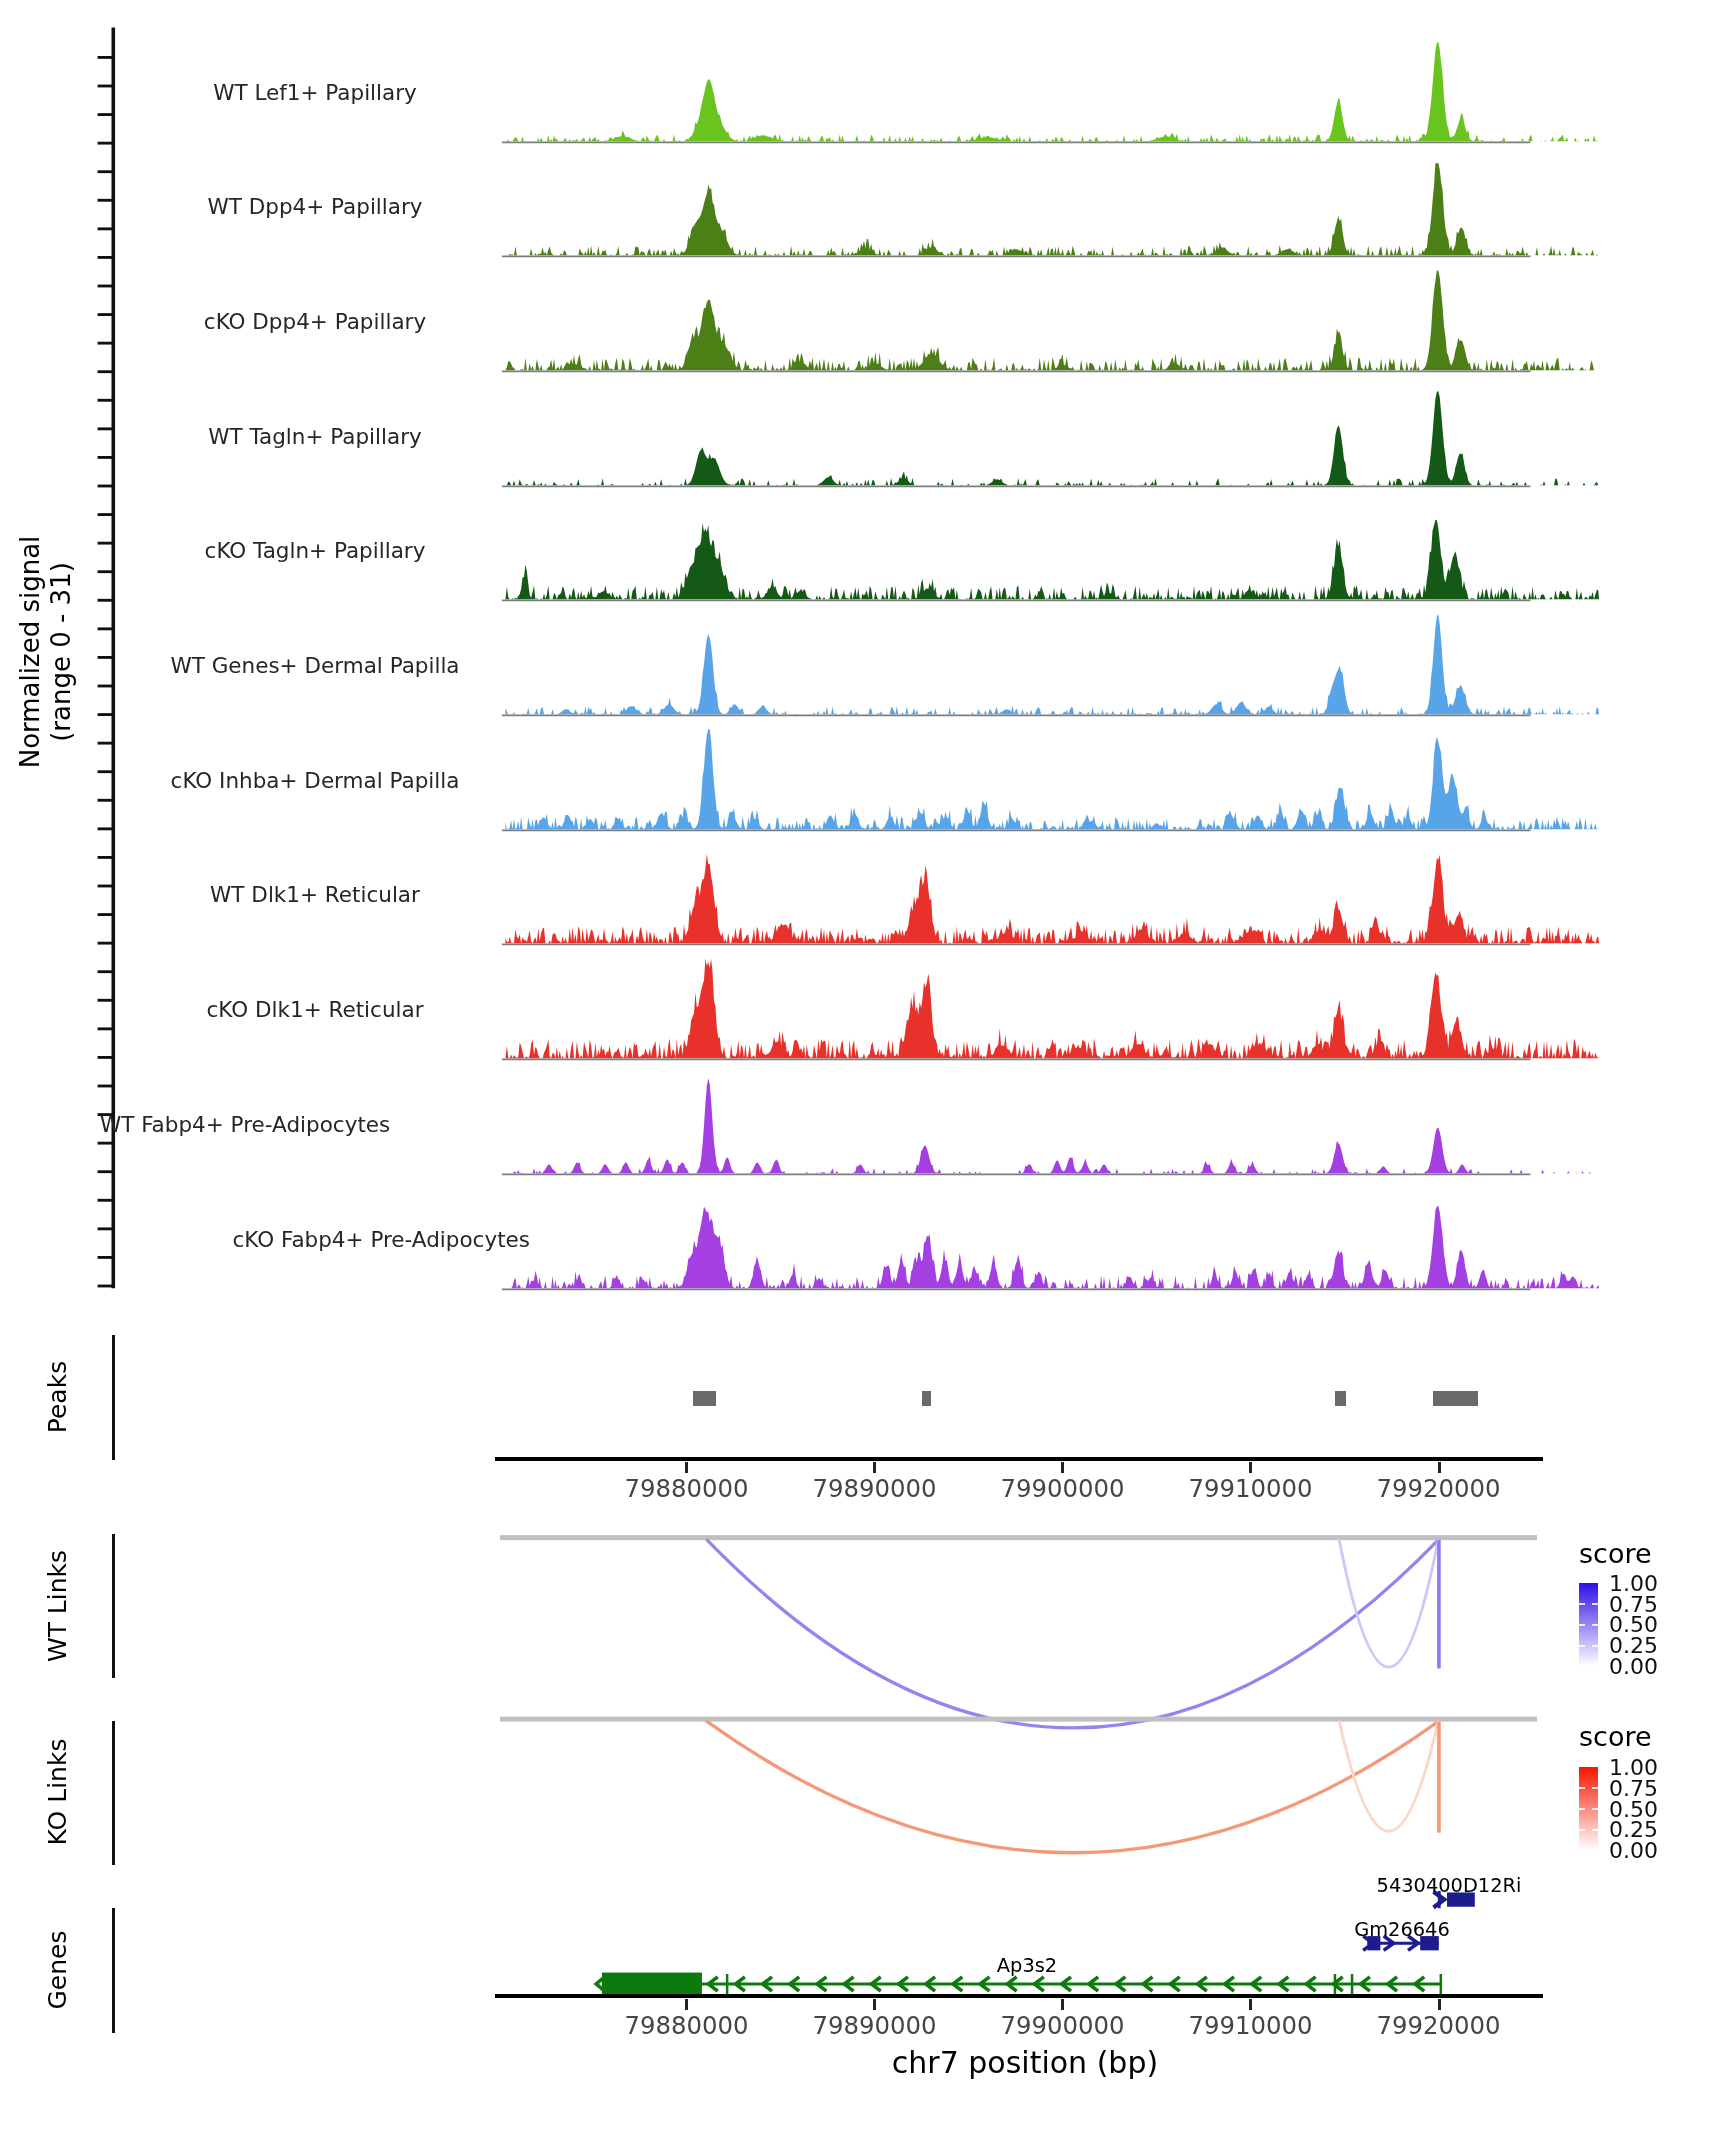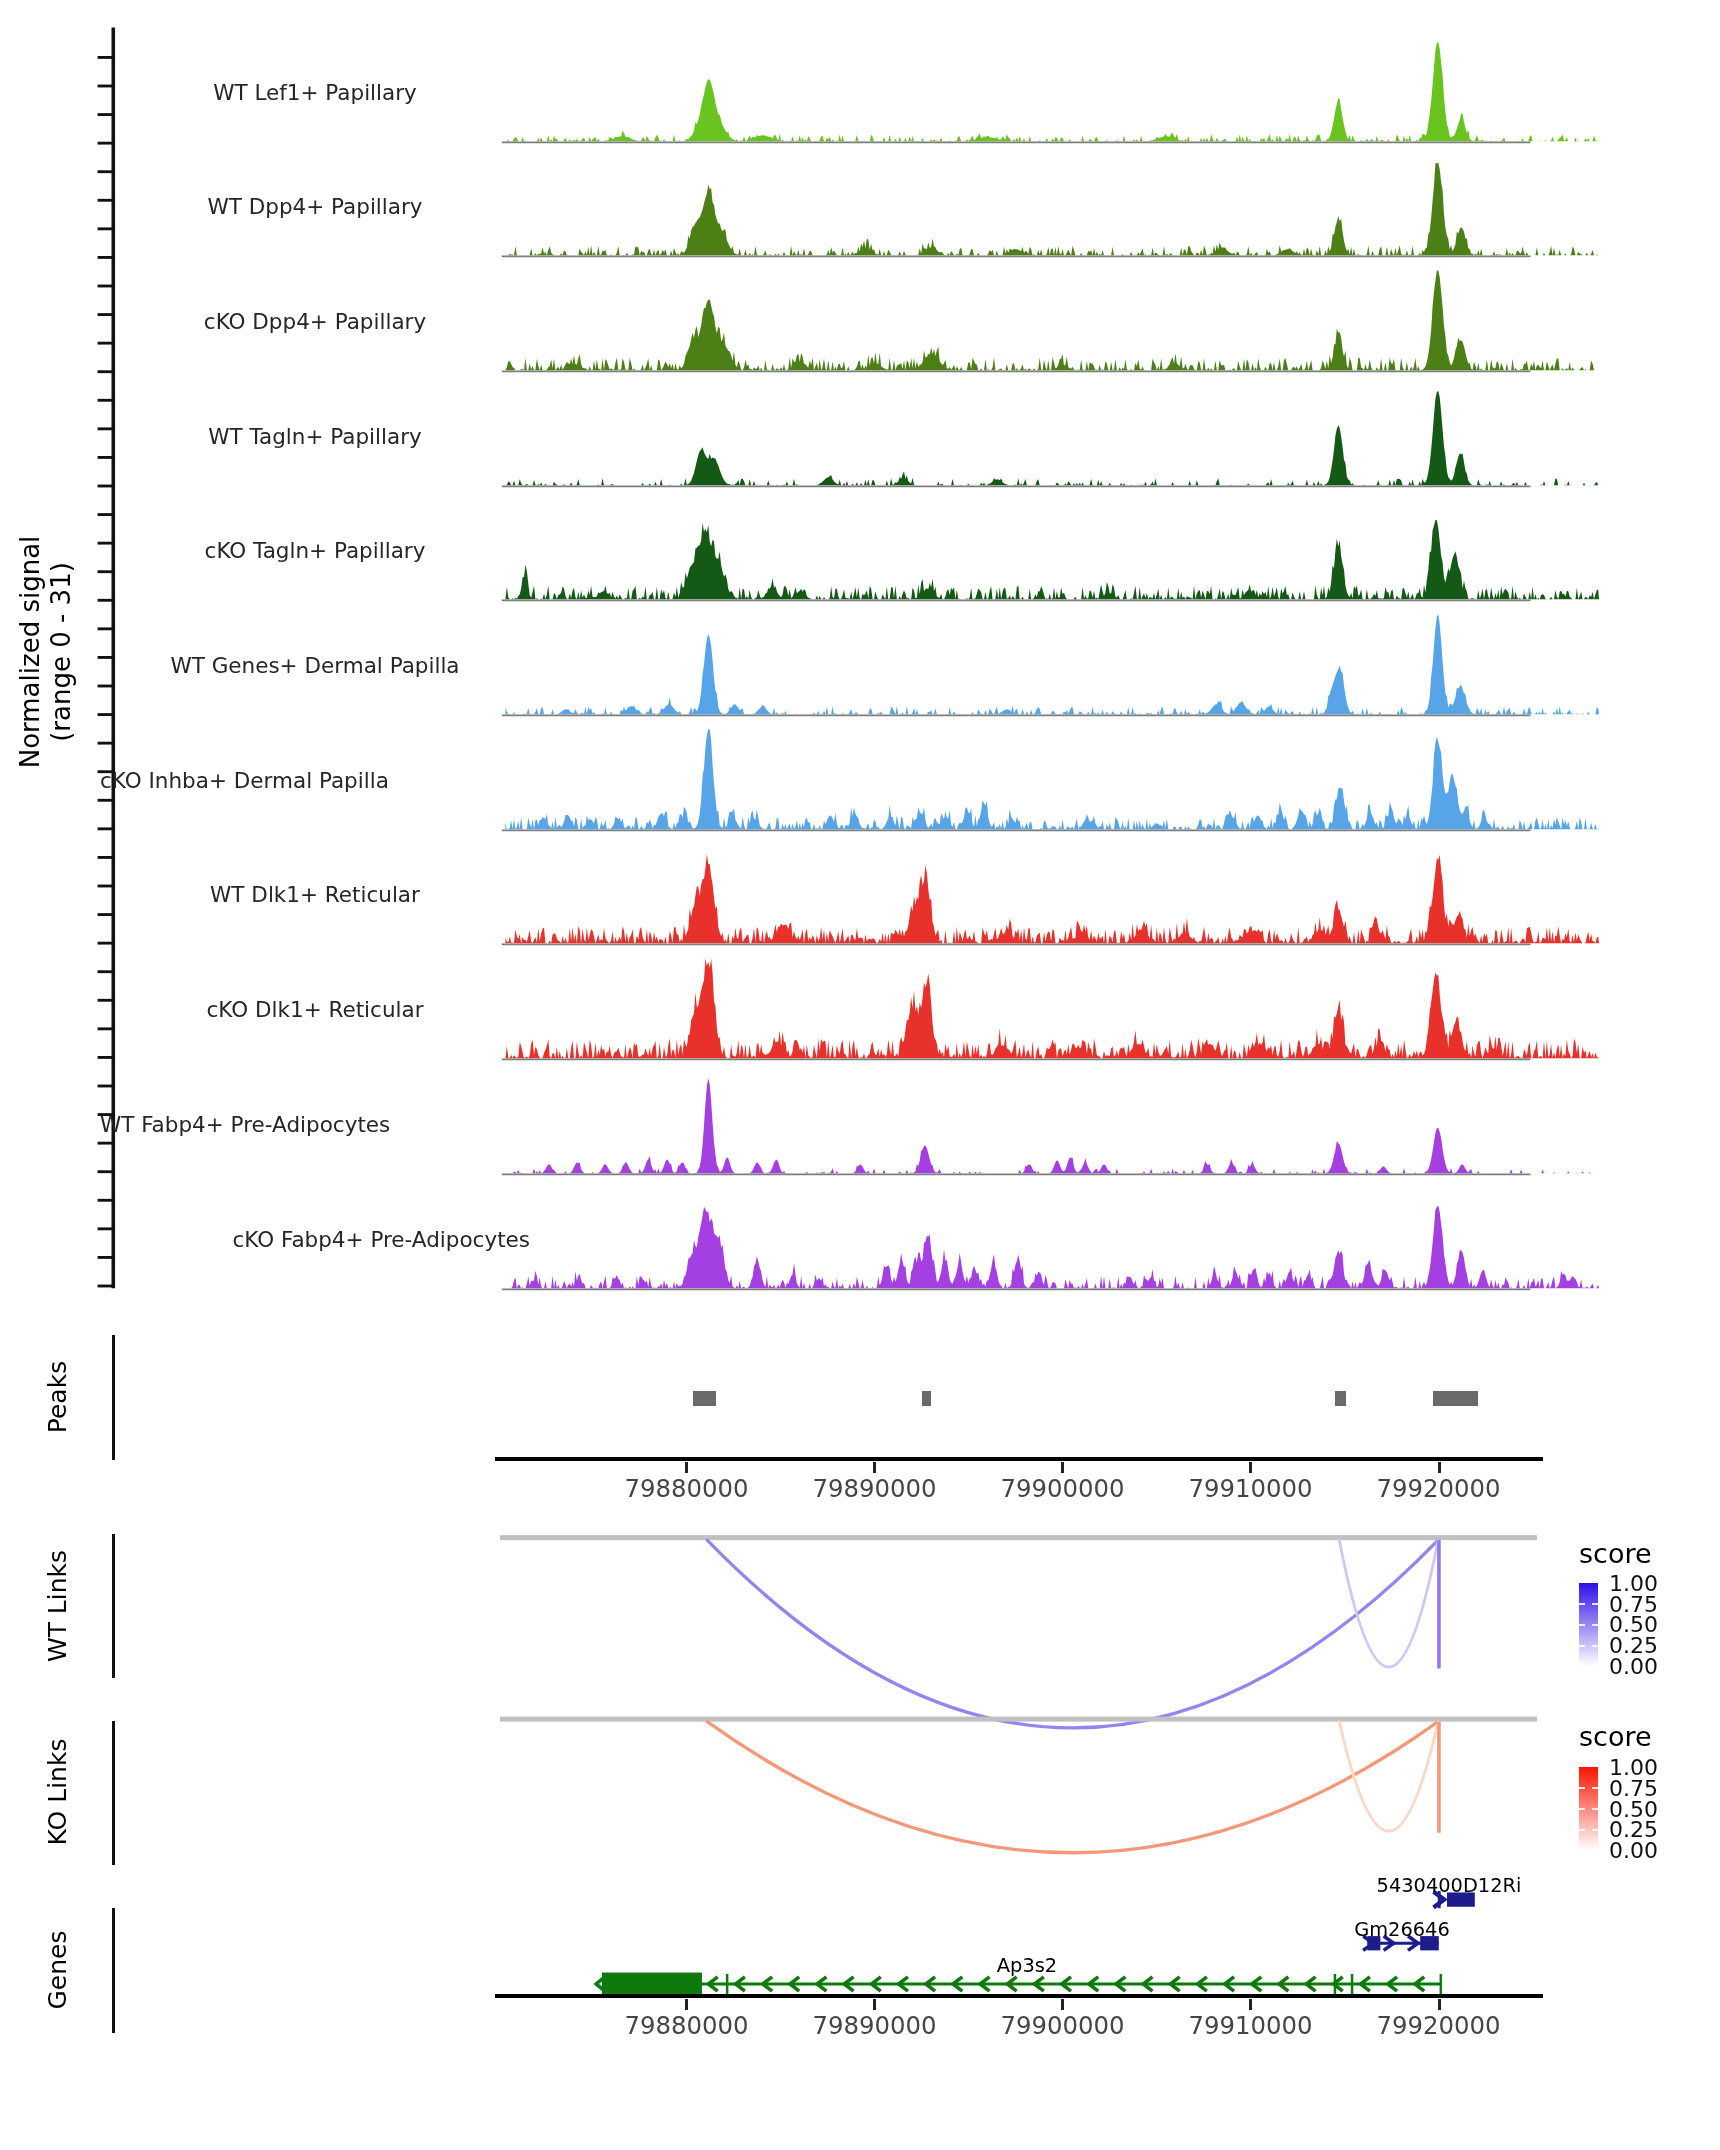--- a/index.html
+++ b/index.html
@@ -107,21 +107,21 @@
         </svg>
       </div>
       <div class="abs" style="left: 0px; top: 0px;">
         <div class="abs" style="left: 100px; top: 653px; width: 430px; text-align: center; font-size: 21.5px; color: rgb(38, 38, 38);">WT Genes+ Dermal Papilla</div>
         <svg width="1118" height="110" class="abs" style="left: 495px; top: 610px;" viewBox="0 0 1560 154">
           <path d="M 12 146 L 12 137.4 L 14 142.2 L 16 146.0 L 18 146.0 L 20 146.0 L 22 146.0 L 24 143.2 L 26 146.0 L 28 146.0 L 30 146.0 L 32 146.0 L 34 146.0 L 36 146.0 L 38 144.9 L 40 146.0 L 42 144.8 L 44 137.1 L 46 146.0 L 48 146.0 L 50 146.0 L 52 146.0 L 54 142.9 L 56 137.6 L 58 146.0 L 60 146.0 L 62 137.5 L 64 136.0 L 66 146.0 L 68 146.0 L 70 146.0 L 72 146.0 L 74 146.0 L 76 146.0 L 78 138.8 L 80 146.0 L 82 146.0 L 84 146.0 L 86 145.1 L 88 144.2 L 90 142.8 L 92 141.3 L 94 139.8 L 96 139.0 L 98 139.2 L 100 138.7 L 102 141.9 L 104 143.2 L 106 144.6 L 108 143.7 L 110 139.0 L 112 143.2 L 114 146.0 L 116 146.0 L 118 144.6 L 120 143.5 L 122 146.0 L 124 135.2 L 126 146.0 L 128 135.6 L 130 139.9 L 132 137.4 L 134 145.1 L 136 142.8 L 138 146.0 L 140 146.0 L 142 146.0 L 144 146.0 L 146 146.0 L 148 144.4 L 150 146.0 L 152 136.3 L 154 146.0 L 156 146.0 L 158 146.0 L 160 142.4 L 162 146.0 L 164 145.1 L 166 146.0 L 168 146.0 L 170 146.0 L 172 146.0 L 174 139.2 L 176 142.1 L 178 135.4 L 180 140.6 L 182 139.1 L 184 135.9 L 186 135.6 L 188 134.8 L 190 135.1 L 192 133.9 L 194 138.1 L 196 140.2 L 198 139.5 L 200 141.8 L 202 144.7 L 204 145.3 L 206 146.0 L 208 146.0 L 210 141.7 L 212 143.4 L 214 138.7 L 216 135.7 L 218 146.0 L 220 144.0 L 222 146.0 L 224 146.0 L 226 145.0 L 228 144.0 L 230 137.8 L 232 138.8 L 234 138.1 L 236 135.5 L 238 133.4 L 240 132.2 L 242 122.4 L 244 133.4 L 246 135.5 L 248 138.1 L 250 140.5 L 252 142.4 L 254 144.0 L 256 141.3 L 258 145.4 L 260 146.0 L 262 146.0 L 264 146.0 L 266 146.0 L 268 146.0 L 270 142.9 L 272 135.5 L 274 144.5 L 276 137.5 L 278 138.2 L 280 141.8 L 282 136.9 L 284 128.4 L 286 115.2 L 288 89.7 L 290 76.2 L 292 55.6 L 294 40.2 L 296 34.0 L 298 38.9 L 300 50.0 L 302 70.5 L 304 94.7 L 306 113.2 L 308 117.0 L 310 135.9 L 312 141.3 L 314 144.0 L 316 145.1 L 318 146.0 L 320 145.2 L 322 144.4 L 324 142.6 L 326 135.8 L 328 136.9 L 330 133.9 L 332 131.9 L 334 132.3 L 336 134.3 L 338 137.3 L 340 140.4 L 342 138.7 L 344 138.0 L 346 145.4 L 348 146.0 L 350 146.0 L 352 146.0 L 354 146.0 L 356 146.0 L 358 146.0 L 360 145.3 L 362 144.3 L 364 141.6 L 366 139.5 L 368 137.9 L 370 135.8 L 372 133.0 L 374 134.2 L 376 137.3 L 378 139.9 L 380 142.2 L 382 144.0 L 384 145.1 L 386 145.2 L 388 136.5 L 390 146.0 L 392 142.9 L 394 146.0 L 396 146.0 L 398 146.0 L 400 143.5 L 402 146.0 L 404 141.1 L 406 146.0 L 408 146.0 L 410 146.0 L 412 146.0 L 414 146.0 L 416 146.0 L 418 145.1 L 420 146.0 L 422 146.0 L 424 146.0 L 426 146.0 L 428 146.0 L 430 146.0 L 432 146.0 L 434 146.0 L 436 146.0 L 438 146.0 L 440 146.0 L 442 146.0 L 444 143.4 L 446 146.0 L 448 146.0 L 450 141.5 L 452 146.0 L 454 146.0 L 456 146.0 L 458 141.0 L 460 146.0 L 462 135.5 L 464 146.0 L 466 146.0 L 468 146.0 L 470 135.1 L 472 146.0 L 474 144.2 L 476 146.0 L 478 146.0 L 480 146.0 L 482 146.0 L 484 144.1 L 486 146.0 L 488 146.0 L 490 146.0 L 492 146.0 L 494 142.9 L 496 139.0 L 498 145.1 L 500 146.0 L 502 143.6 L 504 143.6 L 506 146.0 L 508 146.0 L 510 146.0 L 512 146.0 L 514 146.0 L 516 146.0 L 518 146.0 L 520 146.0 L 522 138.5 L 524 137.4 L 526 146.0 L 528 146.0 L 530 146.0 L 532 146.0 L 534 143.9 L 536 145.2 L 538 141.9 L 540 146.0 L 542 146.0 L 544 146.0 L 546 146.0 L 548 146.0 L 550 146.0 L 552 135.6 L 554 137.2 L 556 141.4 L 558 146.0 L 560 134.9 L 562 146.0 L 564 146.0 L 566 146.0 L 568 143.5 L 570 146.0 L 572 146.0 L 574 135.1 L 576 146.0 L 578 146.0 L 580 146.0 L 582 143.9 L 584 136.8 L 586 146.0 L 588 139.0 L 590 146.0 L 592 146.0 L 594 146.0 L 596 146.0 L 598 146.0 L 600 146.0 L 602 146.0 L 604 142.3 L 606 143.2 L 608 140.5 L 610 146.0 L 612 146.0 L 614 137.7 L 616 146.0 L 618 146.0 L 620 146.0 L 622 146.0 L 624 146.0 L 626 146.0 L 628 146.0 L 630 146.0 L 632 146.0 L 634 136.1 L 636 146.0 L 638 146.0 L 640 141.6 L 642 146.0 L 644 146.0 L 646 146.0 L 648 145.1 L 650 146.0 L 652 146.0 L 654 146.0 L 656 146.0 L 658 146.0 L 660 146.0 L 662 146.0 L 664 146.0 L 666 143.2 L 668 146.0 L 670 146.0 L 672 146.0 L 674 139.0 L 676 142.7 L 678 146.0 L 680 145.4 L 682 146.0 L 684 140.5 L 686 146.0 L 688 146.0 L 690 137.9 L 692 141.0 L 694 144.7 L 696 146.0 L 698 140.5 L 700 135.6 L 702 145.4 L 704 144.6 L 706 142.4 L 708 142.0 L 710 140.4 L 712 139.3 L 714 139.0 L 716 139.8 L 718 139.5 L 720 142.7 L 722 133.3 L 724 145.1 L 726 140.0 L 728 138.2 L 730 146.0 L 732 146.0 L 734 146.0 L 736 138.5 L 738 146.0 L 740 146.0 L 742 141.6 L 744 146.0 L 746 146.0 L 748 139.6 L 750 146.0 L 752 146.0 L 754 143.3 L 756 138.7 L 758 136.0 L 760 138.4 L 762 146.0 L 764 146.0 L 766 146.0 L 768 146.0 L 770 146.0 L 772 146.0 L 774 146.0 L 776 144.8 L 778 141.5 L 780 141.6 L 782 146.0 L 784 146.0 L 786 146.0 L 788 146.0 L 790 145.1 L 792 146.0 L 794 141.9 L 796 143.7 L 798 139.9 L 800 145.1 L 802 140.7 L 804 136.3 L 806 136.1 L 808 146.0 L 810 146.0 L 812 146.0 L 814 146.0 L 816 141.9 L 818 143.0 L 820 145.2 L 822 146.0 L 824 146.0 L 826 146.0 L 828 142.1 L 830 146.0 L 832 146.0 L 834 135.1 L 836 146.0 L 838 144.3 L 840 146.0 L 842 143.4 L 844 146.0 L 846 146.0 L 848 139.5 L 850 146.0 L 852 146.0 L 854 142.3 L 856 146.0 L 858 145.4 L 860 146.0 L 862 141.5 L 864 144.5 L 866 146.0 L 868 146.0 L 870 146.0 L 872 146.0 L 874 142.2 L 876 146.0 L 878 146.0 L 880 146.0 L 882 146.0 L 884 136.3 L 886 146.0 L 888 146.0 L 890 135.5 L 892 146.0 L 894 144.2 L 896 146.0 L 898 146.0 L 900 144.8 L 902 146.0 L 904 146.0 L 906 146.0 L 908 146.0 L 910 144.1 L 912 144.1 L 914 145.3 L 916 144.1 L 918 146.0 L 920 146.0 L 922 146.0 L 924 146.0 L 926 140.8 L 928 146.0 L 930 137.4 L 932 135.4 L 934 146.0 L 936 146.0 L 938 146.0 L 940 146.0 L 942 146.0 L 944 144.4 L 946 146.0 L 948 138.5 L 950 137.6 L 952 143.9 L 954 146.0 L 956 145.4 L 958 141.1 L 960 146.0 L 962 146.0 L 964 138.7 L 966 145.3 L 968 143.1 L 970 144.7 L 972 146.0 L 974 146.0 L 976 146.0 L 978 146.0 L 980 144.6 L 982 146.0 L 984 138.9 L 986 146.0 L 988 142.4 L 990 144.2 L 992 145.1 L 994 144.3 L 996 143.0 L 998 141.0 L 1000 138.7 L 1002 136.1 L 1004 133.9 L 1006 132.3 L 1008 132.0 L 1010 127.4 L 1012 129.6 L 1014 126.8 L 1016 139.3 L 1018 142.1 L 1020 143.7 L 1022 144.7 L 1024 145.2 L 1026 145.3 L 1028 134.9 L 1030 140.4 L 1032 141.8 L 1034 136.8 L 1036 135.5 L 1038 132.2 L 1040 129.9 L 1042 129.2 L 1044 127.3 L 1046 132.7 L 1048 135.4 L 1050 138.4 L 1052 138.9 L 1054 140.0 L 1056 145.2 L 1058 143.4 L 1060 146.0 L 1062 146.0 L 1064 144.0 L 1066 139.4 L 1068 146.0 L 1070 136.2 L 1072 138.7 L 1074 141.4 L 1076 138.9 L 1078 136.5 L 1080 135.0 L 1082 135.0 L 1084 131.3 L 1086 138.9 L 1088 141.4 L 1090 143.4 L 1092 144.8 L 1094 135.8 L 1096 146.0 L 1098 136.2 L 1100 146.0 L 1102 146.0 L 1104 139.4 L 1106 142.5 L 1108 144.4 L 1110 146.0 L 1112 143.2 L 1114 141.3 L 1116 146.0 L 1118 146.0 L 1120 146.0 L 1122 146.0 L 1124 142.1 L 1126 146.0 L 1128 146.0 L 1130 144.8 L 1132 146.0 L 1134 146.0 L 1136 146.0 L 1138 144.7 L 1140 146.0 L 1142 135.7 L 1144 146.0 L 1146 146.0 L 1148 135.8 L 1150 146.0 L 1152 146.0 L 1154 143.9 L 1156 145.2 L 1158 144.0 L 1160 139.8 L 1162 136.7 L 1164 119.9 L 1166 118.4 L 1168 110.7 L 1170 104.8 L 1172 98.2 L 1174 92.4 L 1176 87.0 L 1178 83.1 L 1180 78.0 L 1182 86.0 L 1184 88.0 L 1186 106.1 L 1188 119.2 L 1190 129.7 L 1192 137.2 L 1194 141.8 L 1196 144.2 L 1198 141.1 L 1200 145.1 L 1202 146.0 L 1204 146.0 L 1206 145.0 L 1208 146.0 L 1210 146.0 L 1212 138.0 L 1214 146.0 L 1216 146.0 L 1218 137.0 L 1220 146.0 L 1222 146.0 L 1224 143.9 L 1226 146.0 L 1228 146.0 L 1230 146.0 L 1232 146.0 L 1234 146.0 L 1236 142.1 L 1238 146.0 L 1240 146.0 L 1242 146.0 L 1244 146.0 L 1246 146.0 L 1248 146.0 L 1250 145.1 L 1252 146.0 L 1254 146.0 L 1256 146.0 L 1258 146.0 L 1260 146.0 L 1262 140.1 L 1264 146.0 L 1266 135.4 L 1268 140.0 L 1270 146.0 L 1272 143.2 L 1274 146.0 L 1276 145.1 L 1278 146.0 L 1280 146.0 L 1282 146.0 L 1284 146.0 L 1286 146.0 L 1288 146.0 L 1290 146.0 L 1292 144.5 L 1294 146.0 L 1296 144.9 L 1298 145.1 L 1300 140.9 L 1302 140.1 L 1304 133.4 L 1306 121.3 L 1308 93.9 L 1310 76.5 L 1312 50.1 L 1314 24.9 L 1316 9.0 L 1318 6.1 L 1320 19.8 L 1322 43.2 L 1324 71.0 L 1326 96.9 L 1328 116.9 L 1330 120.6 L 1332 136.6 L 1334 132.3 L 1336 130.5 L 1338 134.3 L 1340 128.3 L 1342 122.0 L 1344 108.8 L 1346 109.9 L 1348 107.0 L 1350 104.5 L 1352 111.0 L 1354 116.8 L 1356 117.4 L 1358 130.4 L 1360 135.9 L 1362 138.8 L 1364 142.8 L 1366 144.4 L 1368 145.3 L 1370 146.0 L 1372 136.8 L 1374 140.6 L 1376 144.8 L 1378 137.0 L 1380 146.0 L 1382 146.0 L 1384 138.8 L 1386 144.9 L 1388 140.9 L 1390 146.0 L 1392 146.0 L 1394 146.0 L 1396 146.0 L 1398 146.0 L 1400 143.9 L 1402 140.0 L 1404 141.8 L 1406 146.0 L 1408 146.0 L 1410 134.8 L 1412 146.0 L 1414 141.4 L 1416 139.2 L 1418 137.3 L 1420 146.0 L 1422 146.0 L 1424 141.9 L 1426 146.0 L 1428 146.0 L 1430 146.0 L 1432 146.0 L 1434 146.0 L 1436 146.0 L 1438 137.3 L 1440 144.4 L 1442 146.0 L 1444 138.1 L 1446 136.1 L 1448 144.3 L 1450 146.0 L 1452 146.0 L 1454 145.0 L 1456 142.7 L 1458 146.0 L 1460 142.3 L 1462 146.0 L 1464 137.2 L 1466 146.0 L 1468 144.0 L 1470 146.0 L 1472 146.0 L 1474 146.0 L 1476 146.0 L 1478 146.0 L 1480 142.0 L 1482 146.0 L 1484 137.2 L 1486 146.0 L 1488 134.8 L 1490 146.0 L 1492 143.5 L 1494 146.0 L 1496 146.0 L 1498 144.6 L 1500 142.1 L 1502 139.4 L 1504 146.0 L 1506 144.3 L 1508 146.0 L 1510 146.0 L 1512 144.8 L 1514 145.1 L 1516 146.0 L 1518 146.0 L 1520 144.6 L 1522 146.0 L 1524 146.0 L 1526 146.0 L 1528 142.5 L 1530 146.0 L 1532 146.0 L 1534 146.0 L 1536 146.0 L 1538 146.0 L 1540 135.7 L 1542 138.5 L 1543 146 Z" fill="#57a5e8" stroke="none"></path>
           <line x1="7" y1="147.5" x2="1447" y2="147.5" stroke="#7d7d7d" stroke-width="2.5"></line>
         </svg>
       </div>
       <div class="abs" style="left: 0px; top: 0px;">
-        <div class="abs" style="left: 100px; top: 768px; width: 430px; text-align: left; font-size: 21.5px; color: rgb(38, 38, 38);">cKO Inhba+ Dermal Papilla</div>
+        <div class="abs" style="left: 100px; top: 768px; width: 430px; text-align: center; font-size: 21.5px; color: rgb(38, 38, 38);">cKO Inhba+ Dermal Papilla</div>
         <svg width="1118" height="110" class="abs" style="left: 495px; top: 725px;" viewBox="0 0 1560 154">
           <path d="M 12 146 L 12 135.7 L 14 146.0 L 16 146.0 L 18 143.9 L 20 133.4 L 22 146.0 L 24 131.2 L 26 146.0 L 28 143.0 L 30 134.5 L 32 146.0 L 34 128.1 L 36 146.0 L 38 146.0 L 40 146.0 L 42 146.0 L 44 129.9 L 46 137.8 L 48 143.8 L 50 131.7 L 52 146.0 L 54 133.5 L 56 132.4 L 58 140.6 L 60 133.1 L 62 132.5 L 64 129.7 L 66 129.5 L 68 132.0 L 70 124.4 L 72 139.9 L 74 141.5 L 76 144.6 L 78 135.4 L 80 146.0 L 82 128.5 L 84 143.8 L 86 140.7 L 88 140.0 L 90 142.8 L 92 140.0 L 94 135.4 L 96 126.0 L 98 126.1 L 100 126.2 L 102 129.4 L 104 133.9 L 106 134.4 L 108 142.5 L 110 128.8 L 112 132.8 L 114 146.0 L 116 146.0 L 118 130.3 L 120 144.9 L 122 140.5 L 124 140.9 L 126 126.2 L 128 134.2 L 130 131.2 L 132 132.5 L 134 134.8 L 136 138.2 L 138 129.5 L 140 131.9 L 142 145.0 L 144 146.0 L 146 135.5 L 148 140.9 L 150 141.1 L 152 132.7 L 154 146.0 L 156 144.1 L 158 146.0 L 160 144.5 L 162 141.4 L 164 138.9 L 166 128.0 L 168 129.8 L 170 132.0 L 172 129.4 L 174 136.0 L 176 130.7 L 178 142.5 L 180 144.4 L 182 142.7 L 184 140.7 L 186 141.5 L 188 146.0 L 190 140.2 L 192 145.0 L 194 130.6 L 196 129.1 L 198 144.9 L 200 146.0 L 202 141.2 L 204 143.8 L 206 146.0 L 208 143.0 L 210 135.6 L 212 138.1 L 214 132.2 L 216 137.2 L 218 144.7 L 220 140.4 L 222 140.0 L 224 135.6 L 226 128.3 L 228 126.0 L 230 123.7 L 232 123.4 L 234 128.1 L 236 120.4 L 238 122.4 L 240 141.6 L 242 143.4 L 244 144.9 L 246 146.0 L 248 136.2 L 250 144.7 L 252 137.5 L 254 136.4 L 256 124.9 L 258 125.0 L 260 130.0 L 262 114.4 L 264 117.2 L 266 123.3 L 268 137.3 L 270 134.4 L 272 138.9 L 274 144.4 L 276 144.7 L 278 143.7 L 280 140.8 L 282 135.0 L 284 124.7 L 286 104.2 L 288 71.6 L 290 60.2 L 292 31.4 L 294 14.1 L 296 6.0 L 298 6.0 L 300 22.1 L 302 55.6 L 304 81.8 L 306 102.0 L 308 121.3 L 310 119.6 L 312 140.3 L 314 142.7 L 316 144.6 L 318 129.3 L 320 143.4 L 322 140.9 L 324 130.0 L 326 120.7 L 328 122.2 L 330 121.1 L 332 116.9 L 334 133.0 L 336 136.6 L 338 140.3 L 340 143.0 L 342 144.6 L 344 127.6 L 346 139.5 L 348 146.0 L 350 145.4 L 352 128.9 L 354 138.3 L 356 123.5 L 358 119.9 L 360 131.3 L 362 132.0 L 364 118.6 L 366 129.2 L 368 140.2 L 370 143.0 L 372 144.7 L 374 146.0 L 376 146.0 L 378 144.5 L 380 139.0 L 382 137.0 L 384 146.0 L 386 146.0 L 388 146.0 L 390 144.5 L 392 129.6 L 394 131.7 L 396 146.0 L 398 146.0 L 400 138.4 L 402 145.0 L 404 138.8 L 406 146.0 L 408 141.7 L 410 138.4 L 412 146.0 L 414 137.8 L 416 146.0 L 418 141.8 L 420 133.7 L 422 146.0 L 424 137.2 L 426 145.1 L 428 136.9 L 430 143.2 L 432 131.5 L 434 129.8 L 436 137.3 L 438 135.2 L 440 146.0 L 442 145.3 L 444 138.3 L 446 146.0 L 448 144.3 L 450 146.0 L 452 140.3 L 454 146.0 L 456 144.5 L 458 133.8 L 460 138.9 L 462 134.2 L 464 129.5 L 466 126.6 L 468 127.1 L 470 130.5 L 472 135.4 L 474 122.8 L 476 138.4 L 478 144.5 L 480 143.9 L 482 139.9 L 484 140.5 L 486 146.0 L 488 140.7 L 490 139.9 L 492 141.7 L 494 136.0 L 496 115.4 L 498 127.4 L 500 114.9 L 502 124.2 L 504 128.0 L 506 130.1 L 508 138.8 L 510 142.2 L 512 144.6 L 514 143.8 L 516 146.0 L 518 141.8 L 520 137.1 L 522 146.0 L 524 143.4 L 526 143.6 L 528 132.4 L 530 134.9 L 532 144.0 L 534 142.0 L 536 146.0 L 538 146.0 L 540 144.6 L 542 142.7 L 544 139.4 L 546 135.0 L 548 130.6 L 550 111.9 L 552 128.4 L 554 128.5 L 556 136.2 L 558 140.4 L 560 126.5 L 562 137.9 L 564 146.0 L 566 128.5 L 568 130.3 L 570 144.6 L 572 146.0 L 574 140.8 L 576 141.5 L 578 142.3 L 580 144.8 L 582 128.3 L 584 134.6 L 586 131.5 L 588 131.1 L 590 115.5 L 592 121.6 L 594 124.2 L 596 124.5 L 598 115.6 L 600 133.1 L 602 141.3 L 604 143.7 L 606 141.7 L 608 138.1 L 610 143.0 L 612 132.7 L 614 130.1 L 616 136.2 L 618 137.9 L 620 138.7 L 622 123.5 L 624 127.9 L 626 131.8 L 628 121.0 L 630 129.2 L 632 131.4 L 634 119.1 L 636 139.5 L 638 142.7 L 640 135.5 L 642 146.0 L 644 146.0 L 646 139.6 L 648 136.8 L 650 138.0 L 652 135.9 L 654 129.6 L 656 116.0 L 658 115.4 L 660 122.2 L 662 124.4 L 664 116.3 L 666 139.0 L 668 142.4 L 670 126.0 L 672 141.7 L 674 132.0 L 676 129.7 L 678 120.6 L 680 105.4 L 682 109.6 L 684 112.7 L 686 106.4 L 688 129.7 L 690 137.3 L 692 142.1 L 694 141.3 L 696 136.2 L 698 146.0 L 700 141.6 L 702 144.0 L 704 138.7 L 706 145.0 L 708 134.3 L 710 145.2 L 712 142.8 L 714 130.7 L 716 138.6 L 718 117.2 L 720 128.6 L 722 132.1 L 724 134.0 L 726 137.3 L 728 128.1 L 730 134.3 L 732 133.6 L 734 146.0 L 736 139.9 L 738 146.0 L 740 140.7 L 742 136.7 L 744 146.0 L 746 136.4 L 748 135.6 L 750 146.0 L 752 146.0 L 754 146.0 L 756 146.0 L 758 146.0 L 760 146.0 L 762 143.7 L 764 146.0 L 766 133.9 L 768 135.0 L 770 141.9 L 772 146.0 L 774 144.1 L 776 144.2 L 778 140.9 L 780 142.4 L 782 142.8 L 784 146.0 L 786 146.0 L 788 140.5 L 790 146.0 L 792 131.5 L 794 146.0 L 796 146.0 L 798 143.7 L 800 141.4 L 802 144.8 L 804 143.7 L 806 142.2 L 808 146.0 L 810 138.9 L 812 130.7 L 814 146.0 L 816 142.1 L 818 142.5 L 820 138.5 L 822 135.2 L 824 132.0 L 826 124.8 L 828 130.0 L 830 135.6 L 832 134.7 L 834 133.6 L 836 127.1 L 838 138.4 L 840 141.4 L 842 144.0 L 844 141.9 L 846 141.9 L 848 133.9 L 850 146.0 L 852 146.0 L 854 139.1 L 856 143.7 L 858 136.4 L 860 144.4 L 862 146.0 L 864 146.0 L 866 129.3 L 868 131.5 L 870 135.8 L 872 144.0 L 874 145.3 L 876 134.9 L 878 145.1 L 880 141.2 L 882 146.0 L 884 129.7 L 886 146.0 L 888 146.0 L 890 146.0 L 892 133.0 L 894 146.0 L 896 133.7 L 898 146.0 L 900 133.4 L 902 144.4 L 904 138.1 L 906 144.4 L 908 146.0 L 910 130.8 L 912 146.0 L 914 137.1 L 916 143.4 L 918 141.7 L 920 139.6 L 922 137.8 L 924 137.6 L 926 138.7 L 928 140.7 L 930 139.9 L 932 142.9 L 934 132.7 L 936 144.9 L 938 130.4 L 940 146.0 L 942 146.0 L 944 146.0 L 946 146.0 L 948 141.8 L 950 142.8 L 952 146.0 L 954 146.0 L 956 142.7 L 958 142.0 L 960 146.0 L 962 146.0 L 964 141.6 L 966 146.0 L 968 142.6 L 970 144.6 L 972 146.0 L 974 146.0 L 976 146.0 L 978 146.0 L 980 144.1 L 982 139.3 L 984 131.8 L 986 132.2 L 988 143.8 L 990 141.5 L 992 146.0 L 994 142.2 L 996 137.6 L 998 140.5 L 1000 139.6 L 1002 144.5 L 1004 130.2 L 1006 146.0 L 1008 141.2 L 1010 139.9 L 1012 142.1 L 1014 146.0 L 1016 144.4 L 1018 137.5 L 1020 128.0 L 1022 125.0 L 1024 125.6 L 1026 119.0 L 1028 124.5 L 1030 128.7 L 1032 131.3 L 1034 121.7 L 1036 138.5 L 1038 142.4 L 1040 144.2 L 1042 145.3 L 1044 133.7 L 1046 145.3 L 1048 146.0 L 1050 141.2 L 1052 135.7 L 1054 144.6 L 1056 131.6 L 1058 128.5 L 1060 135.4 L 1062 130.5 L 1064 127.1 L 1066 126.6 L 1068 129.5 L 1070 133.4 L 1072 133.6 L 1074 142.5 L 1076 143.4 L 1078 146.0 L 1080 140.2 L 1082 143.7 L 1084 130.0 L 1086 144.3 L 1088 135.7 L 1090 137.9 L 1092 124.2 L 1094 126.0 L 1096 109.0 L 1098 116.5 L 1100 125.0 L 1102 132.9 L 1104 127.1 L 1106 134.1 L 1108 144.7 L 1110 146.0 L 1112 146.0 L 1114 144.7 L 1116 141.9 L 1118 139.1 L 1120 133.5 L 1122 126.8 L 1124 116.0 L 1126 119.9 L 1128 121.2 L 1130 125.3 L 1132 126.1 L 1134 132.3 L 1136 143.4 L 1138 134.2 L 1140 142.4 L 1142 138.7 L 1144 123.9 L 1146 119.6 L 1148 126.9 L 1150 123.2 L 1152 116.0 L 1154 122.5 L 1156 133.7 L 1158 135.3 L 1160 144.5 L 1162 145.2 L 1164 144.9 L 1166 134.8 L 1168 137.9 L 1170 135.2 L 1172 112.6 L 1174 104.3 L 1176 104.0 L 1178 89.0 L 1180 87.7 L 1182 88.6 L 1184 88.8 L 1186 106.1 L 1188 118.7 L 1190 112.9 L 1192 133.6 L 1194 135.6 L 1196 141.2 L 1198 145.3 L 1200 146.0 L 1202 146.0 L 1204 133.0 L 1206 135.4 L 1208 146.0 L 1210 143.4 L 1212 138.5 L 1214 141.9 L 1216 137.2 L 1218 131.5 L 1220 111.3 L 1222 111.7 L 1224 124.4 L 1226 127.6 L 1228 133.6 L 1230 139.1 L 1232 136.3 L 1234 144.7 L 1236 132.8 L 1238 135.1 L 1240 144.7 L 1242 142.8 L 1244 125.3 L 1246 128.2 L 1248 127.2 L 1250 107.4 L 1252 114.3 L 1254 120.2 L 1256 129.6 L 1258 135.8 L 1260 137.7 L 1262 130.1 L 1264 133.1 L 1266 135.1 L 1268 140.8 L 1270 125.6 L 1272 132.7 L 1274 121.9 L 1276 112.4 L 1278 130.4 L 1280 135.9 L 1282 139.9 L 1284 133.8 L 1286 144.7 L 1288 146.0 L 1290 131.7 L 1292 144.9 L 1294 130.6 L 1296 133.2 L 1298 127.2 L 1300 133.9 L 1302 139.4 L 1304 131.4 L 1306 121.0 L 1308 100.8 L 1310 82.5 L 1312 42.1 L 1314 24.7 L 1316 16.5 L 1318 23.1 L 1320 31.9 L 1322 38.9 L 1324 67.8 L 1326 86.5 L 1328 95.8 L 1330 95.8 L 1332 93.6 L 1334 80.4 L 1336 68.4 L 1338 69.3 L 1340 75.9 L 1342 85.2 L 1344 89.1 L 1346 109.3 L 1348 118.5 L 1350 123.5 L 1352 124.3 L 1354 120.3 L 1356 113.7 L 1358 114.6 L 1360 111.8 L 1362 134.2 L 1364 139.3 L 1366 142.8 L 1368 133.0 L 1370 145.3 L 1372 144.9 L 1374 143.6 L 1376 139.9 L 1378 134.6 L 1380 119.9 L 1382 118.8 L 1384 125.9 L 1386 134.4 L 1388 138.2 L 1390 138.2 L 1392 141.4 L 1394 145.1 L 1396 130.9 L 1398 145.0 L 1400 143.7 L 1402 142.1 L 1404 146.0 L 1406 146.0 L 1408 141.0 L 1410 145.3 L 1412 146.0 L 1414 146.0 L 1416 141.5 L 1418 146.0 L 1420 144.0 L 1422 144.5 L 1424 138.5 L 1426 146.0 L 1428 146.0 L 1430 146.0 L 1432 133.3 L 1434 137.6 L 1436 146.0 L 1438 134.8 L 1440 146.0 L 1442 146.0 L 1444 144.2 L 1446 140.7 L 1448 136.0 L 1450 146.0 L 1452 146.0 L 1454 133.6 L 1456 129.8 L 1458 137.6 L 1460 146.0 L 1462 144.2 L 1464 132.0 L 1466 146.0 L 1468 138.7 L 1470 146.0 L 1472 131.5 L 1474 146.0 L 1476 140.1 L 1478 144.5 L 1480 131.7 L 1482 139.8 L 1484 128.7 L 1486 135.6 L 1488 140.8 L 1490 146.0 L 1492 129.6 L 1494 139.4 L 1496 133.8 L 1498 141.3 L 1500 135.2 L 1502 144.0 L 1504 146.0 L 1506 146.0 L 1508 146.0 L 1510 143.6 L 1512 134.1 L 1514 145.1 L 1516 129.4 L 1518 135.9 L 1520 146.0 L 1522 146.0 L 1524 130.7 L 1526 146.0 L 1528 144.9 L 1530 146.0 L 1532 136.5 L 1534 145.1 L 1536 145.3 L 1538 138.1 L 1540 146.0 L 1542 144.8 L 1543 146 Z" fill="#57a5e8" stroke="none"></path>
           <line x1="7" y1="147.5" x2="1447" y2="147.5" stroke="#7d7d7d" stroke-width="2.5"></line>
         </svg>
       </div>
       <div class="abs" style="left: 0px; top: 0px;">
         <div class="abs" style="left: 100px; top: 882px; width: 430px; text-align: center; font-size: 21.5px; color: rgb(38, 38, 38);">WT Dlk1+ Reticular</div>
         <svg width="1118" height="110" class="abs" style="left: 495px; top: 839px;" viewBox="0 0 1560 154">
           <path d="M 12 146 L 12 138.2 L 14 143.5 L 16 145.0 L 18 136.7 L 20 144.9 L 22 145.4 L 24 145.1 L 26 126.5 L 28 136.9 L 30 139.8 L 32 133.4 L 34 146.0 L 36 137.1 L 38 141.5 L 40 141.4 L 42 143.7 L 44 136.2 L 46 127.5 L 48 143.5 L 50 146.0 L 52 140.9 L 54 137.4 L 56 145.1 L 58 124.9 L 60 143.6 L 62 132.0 L 64 125.5 L 66 123.8 L 68 146.0 L 70 146.0 L 72 146.0 L 74 141.9 L 76 146.0 L 78 133.7 L 80 131.9 L 82 133.1 L 84 139.5 L 86 142.5 L 88 143.0 L 90 146.0 L 92 135.9 L 94 144.6 L 96 138.2 L 98 144.5 L 100 145.1 L 102 124.5 L 104 143.3 L 106 123.2 L 108 142.8 L 110 133.1 L 112 146.0 L 114 122.3 L 116 127.0 L 118 146.0 L 120 125.0 L 122 140.4 L 124 144.5 L 126 123.6 L 128 141.8 L 130 134.4 L 132 126.3 L 134 128.5 L 136 136.4 L 138 146.0 L 140 140.9 L 142 133.0 L 144 142.7 L 146 139.9 L 148 142.6 L 150 124.1 L 152 138.9 L 154 142.2 L 156 144.6 L 158 146.0 L 160 141.7 L 162 129.4 L 164 146.0 L 166 136.7 L 168 144.1 L 170 141.8 L 172 136.8 L 174 142.5 L 176 122.0 L 178 127.8 L 180 143.8 L 182 130.6 L 184 145.2 L 186 137.1 L 188 134.3 L 190 126.2 L 192 145.1 L 194 146.0 L 196 134.3 L 198 141.4 L 200 126.9 L 202 122.9 L 204 136.8 L 206 142.8 L 208 145.0 L 210 125.7 L 212 146.0 L 214 129.0 L 216 134.5 L 218 146.0 L 220 130.2 L 222 141.3 L 224 136.3 L 226 145.1 L 228 139.9 L 230 140.5 L 232 141.7 L 234 146.0 L 236 136.4 L 238 146.0 L 240 146.0 L 242 128.9 L 244 135.2 L 246 146.0 L 248 123.9 L 250 123.1 L 252 133.2 L 254 133.8 L 256 144.7 L 258 140.1 L 260 142.8 L 262 119.3 L 264 135.3 L 266 131.3 L 268 125.5 L 270 97.2 L 272 108.9 L 274 98.2 L 276 94.4 L 278 79.2 L 280 66.3 L 282 67.2 L 284 79.8 L 286 64.0 L 288 56.3 L 290 56.0 L 292 40.5 L 294 21.1 L 296 35.1 L 298 35.0 L 300 52.5 L 302 63.2 L 304 82.2 L 306 98.1 L 308 93.3 L 310 123.6 L 312 130.9 L 314 136.0 L 316 131.0 L 318 143.7 L 320 140.5 L 322 145.1 L 324 131.1 L 326 146.0 L 328 146.0 L 330 135.5 L 332 140.2 L 334 124.4 L 336 138.7 L 338 139.5 L 340 127.3 L 342 123.4 L 344 144.7 L 346 141.2 L 348 138.3 L 350 134.3 L 352 134.2 L 354 146.0 L 356 146.0 L 358 138.6 L 360 124.7 L 362 145.2 L 364 123.0 L 366 126.9 L 368 142.4 L 370 142.7 L 372 126.6 L 374 146.0 L 376 134.8 L 378 128.3 L 380 138.9 L 382 136.9 L 384 141.8 L 386 139.3 L 388 129.4 L 390 119.7 L 392 130.1 L 394 122.5 L 396 122.7 L 398 118.3 L 400 121.0 L 402 120.5 L 404 119.8 L 406 120.8 L 408 126.2 L 410 118.1 L 412 117.0 L 414 138.5 L 416 128.7 L 418 136.5 L 420 140.6 L 422 135.1 L 424 141.7 L 426 135.5 L 428 126.6 L 430 146.0 L 432 131.3 L 434 125.4 L 436 143.5 L 438 137.2 L 440 141.3 L 442 134.3 L 444 138.8 L 446 146.0 L 448 133.9 L 450 143.2 L 452 138.9 L 454 123.0 L 456 141.0 L 458 126.0 L 460 146.0 L 462 130.5 L 464 143.7 L 466 127.2 L 468 132.6 L 470 135.9 L 472 141.3 L 474 146.0 L 476 138.3 L 478 129.1 L 480 145.1 L 482 136.7 L 484 124.8 L 486 144.6 L 488 142.2 L 490 139.1 L 492 134.8 L 494 146.0 L 496 134.7 L 498 133.8 L 500 139.9 L 502 141.3 L 504 124.9 L 506 138.8 L 508 138.2 L 510 138.2 L 512 138.6 L 514 146.0 L 516 133.6 L 518 142.9 L 520 140.5 L 522 139.5 L 524 140.6 L 526 139.3 L 528 139.2 L 530 142.7 L 532 146.0 L 534 144.5 L 536 139.8 L 538 143.9 L 540 131.2 L 542 145.0 L 544 132.3 L 546 146.0 L 548 131.7 L 550 145.3 L 552 130.7 L 554 133.1 L 556 133.5 L 558 127.0 L 560 130.2 L 562 134.4 L 564 125.3 L 566 135.9 L 568 126.5 L 570 136.6 L 572 129.2 L 574 128.0 L 576 121.2 L 578 106.6 L 580 93.6 L 582 101.3 L 584 79.3 L 586 91.9 L 588 81.3 L 590 84.7 L 592 60.0 L 594 50.0 L 596 64.8 L 598 59.5 L 600 36.8 L 602 47.0 L 604 70.5 L 606 85.7 L 608 83.3 L 610 116.1 L 612 122.9 L 614 135.4 L 616 130.6 L 618 127.0 L 620 144.1 L 622 140.5 L 624 146.0 L 626 146.0 L 628 127.7 L 630 146.0 L 632 146.0 L 634 144.9 L 636 146.0 L 638 146.0 L 640 127.7 L 642 146.0 L 644 122.3 L 646 144.5 L 648 130.3 L 650 135.7 L 652 143.3 L 654 133.1 L 656 126.5 L 658 139.5 L 660 138.9 L 662 134.3 L 664 141.0 L 666 140.7 L 668 128.0 L 670 143.5 L 672 144.0 L 674 146.0 L 676 146.0 L 678 146.0 L 680 123.1 L 682 131.5 L 684 135.2 L 686 127.8 L 688 141.7 L 690 141.7 L 692 139.6 L 694 141.0 L 696 132.9 L 698 124.3 L 700 140.4 L 702 138.4 L 704 132.2 L 706 124.2 L 708 132.4 L 710 133.0 L 712 128.7 L 714 120.1 L 716 127.6 L 718 111.3 L 720 118.2 L 722 136.1 L 724 139.0 L 726 128.1 L 728 131.8 L 730 125.0 L 732 142.6 L 734 126.3 L 736 146.0 L 738 123.7 L 740 139.7 L 742 141.3 L 744 126.0 L 746 124.4 L 748 146.0 L 750 136.1 L 752 144.7 L 754 144.9 L 756 135.6 L 758 133.0 L 760 130.8 L 762 146.0 L 764 146.0 L 766 129.8 L 768 144.0 L 770 134.4 L 772 129.2 L 774 131.3 L 776 143.3 L 778 126.3 L 780 128.1 L 782 145.4 L 784 146.0 L 786 146.0 L 788 137.9 L 790 141.4 L 792 141.3 L 794 142.9 L 796 127.3 L 798 142.7 L 800 137.8 L 802 130.0 L 804 122.9 L 806 138.8 L 808 139.6 L 810 138.1 L 812 114.0 L 814 117.2 L 816 122.3 L 818 129.0 L 820 129.7 L 822 119.7 L 824 129.8 L 826 121.0 L 828 137.5 L 830 141.2 L 832 127.9 L 834 141.6 L 836 135.1 L 838 139.1 L 840 143.8 L 842 131.0 L 844 139.8 L 846 138.6 L 848 135.4 L 850 146.0 L 852 125.9 L 854 146.0 L 856 146.0 L 858 134.8 L 860 138.0 L 862 144.7 L 864 129.3 L 866 128.0 L 868 145.3 L 870 146.0 L 872 145.0 L 874 128.5 L 876 138.8 L 878 132.3 L 880 144.5 L 882 145.0 L 884 142.6 L 886 130.9 L 888 141.5 L 890 118.1 L 892 138.5 L 894 135.2 L 896 119.4 L 898 129.4 L 900 125.6 L 902 127.8 L 904 121.9 L 906 114.5 L 908 122.7 L 910 117.6 L 912 135.2 L 914 139.5 L 916 119.6 L 918 139.9 L 920 140.4 L 922 144.4 L 924 123.7 L 926 144.9 L 928 130.3 L 930 134.6 L 932 144.5 L 934 123.0 L 936 141.2 L 938 146.0 L 940 144.4 L 942 123.9 L 944 134.6 L 946 143.8 L 948 139.0 L 950 141.0 L 952 117.2 L 954 138.4 L 956 136.4 L 958 132.7 L 960 132.4 L 962 115.0 L 964 132.1 L 966 110.1 L 968 128.1 L 970 136.7 L 972 138.0 L 974 140.2 L 976 137.3 L 978 142.3 L 980 143.5 L 982 145.2 L 984 142.3 L 986 143.3 L 988 135.1 L 990 122.6 L 992 136.7 L 994 146.0 L 996 130.8 L 998 141.8 L 1000 138.3 L 1002 139.3 L 1004 146.0 L 1006 143.4 L 1008 142.0 L 1010 137.1 L 1012 146.0 L 1014 146.0 L 1016 139.4 L 1018 144.9 L 1020 135.4 L 1022 146.0 L 1024 132.6 L 1026 123.7 L 1028 137.4 L 1030 140.7 L 1032 144.7 L 1034 141.1 L 1036 141.8 L 1038 141.8 L 1040 133.9 L 1042 136.6 L 1044 138.0 L 1046 125.8 L 1048 126.7 L 1050 132.0 L 1052 130.2 L 1054 123.2 L 1056 121.4 L 1058 130.0 L 1060 127.5 L 1062 128.2 L 1064 129.9 L 1066 125.9 L 1068 129.3 L 1070 130.7 L 1072 126.6 L 1074 141.5 L 1076 145.0 L 1078 146.0 L 1080 131.8 L 1082 126.5 L 1084 142.3 L 1086 146.0 L 1088 126.7 L 1090 140.2 L 1092 132.1 L 1094 137.0 L 1096 143.0 L 1098 141.5 L 1100 142.9 L 1102 146.0 L 1104 138.6 L 1106 144.6 L 1108 146.0 L 1110 141.6 L 1112 132.1 L 1114 139.0 L 1116 143.1 L 1118 146.0 L 1120 145.4 L 1122 123.5 L 1124 146.0 L 1126 144.9 L 1128 144.9 L 1130 140.7 L 1132 139.3 L 1134 136.7 L 1136 144.7 L 1138 139.5 L 1140 140.3 L 1142 134.5 L 1144 132.8 L 1146 116.2 L 1148 131.1 L 1150 127.0 L 1152 109.5 L 1154 128.6 L 1156 127.9 L 1158 120.0 L 1160 133.7 L 1162 128.5 L 1164 121.3 L 1166 134.7 L 1168 128.8 L 1170 124.6 L 1172 102.8 L 1174 91.2 L 1176 85.4 L 1178 98.1 L 1180 99.6 L 1182 107.6 L 1184 115.9 L 1186 122.8 L 1188 114.1 L 1190 129.0 L 1192 141.3 L 1194 135.5 L 1196 143.9 L 1198 146.0 L 1200 130.2 L 1202 146.0 L 1204 146.0 L 1206 126.2 L 1208 146.0 L 1210 126.1 L 1212 133.2 L 1214 138.7 L 1216 146.0 L 1218 142.1 L 1220 143.8 L 1222 123.6 L 1224 124.7 L 1226 122.8 L 1228 113.3 L 1230 108.0 L 1232 112.0 L 1234 122.8 L 1236 130.5 L 1238 132.3 L 1240 127.4 L 1242 134.4 L 1244 139.9 L 1246 120.7 L 1248 135.6 L 1250 137.7 L 1252 145.2 L 1254 146.0 L 1256 143.0 L 1258 143.1 L 1260 145.3 L 1262 142.5 L 1264 143.6 L 1266 146.0 L 1268 146.0 L 1270 144.6 L 1272 146.0 L 1274 144.0 L 1276 142.9 L 1278 132.6 L 1280 125.8 L 1282 143.9 L 1284 146.0 L 1286 143.2 L 1288 135.7 L 1290 144.8 L 1292 125.3 L 1294 139.0 L 1296 126.2 L 1298 142.8 L 1300 128.5 L 1302 131.1 L 1304 113.7 L 1306 94.2 L 1308 94.7 L 1310 82.3 L 1312 62.5 L 1314 44.5 L 1316 26.7 L 1318 29.5 L 1320 22.0 L 1322 44.5 L 1324 58.9 L 1326 93.0 L 1328 111.9 L 1330 103.8 L 1332 122.7 L 1334 111.8 L 1336 117.1 L 1338 119.8 L 1340 120.3 L 1342 114.2 L 1344 108.4 L 1346 106.7 L 1348 100.5 L 1350 108.2 L 1352 111.8 L 1354 125.8 L 1356 126.6 L 1358 138.6 L 1360 119.5 L 1362 135.7 L 1364 127.7 L 1366 123.0 L 1368 136.6 L 1370 132.0 L 1372 139.3 L 1374 142.8 L 1376 145.4 L 1378 134.6 L 1380 144.7 L 1382 131.6 L 1384 136.9 L 1386 132.8 L 1388 146.0 L 1390 145.3 L 1392 146.0 L 1394 141.8 L 1396 146.0 L 1398 126.7 L 1400 129.4 L 1402 146.0 L 1404 144.4 L 1406 126.0 L 1408 137.3 L 1410 146.0 L 1412 143.1 L 1414 142.7 L 1416 122.9 L 1418 146.0 L 1420 124.0 L 1422 145.3 L 1424 144.0 L 1426 142.5 L 1428 142.4 L 1430 146.0 L 1432 146.0 L 1434 142.0 L 1436 139.4 L 1438 139.7 L 1440 145.4 L 1442 125.4 L 1444 124.0 L 1446 122.9 L 1448 130.7 L 1450 140.9 L 1452 145.4 L 1454 143.9 L 1456 143.1 L 1458 128.9 L 1460 146.0 L 1462 143.7 L 1464 138.8 L 1466 138.2 L 1468 140.7 L 1470 123.0 L 1472 144.0 L 1474 123.5 L 1476 143.7 L 1478 128.7 L 1480 144.7 L 1482 135.1 L 1484 135.9 L 1486 122.1 L 1488 135.9 L 1490 146.0 L 1492 139.8 L 1494 142.0 L 1496 131.8 L 1498 137.6 L 1500 125.5 L 1502 143.0 L 1504 145.3 L 1506 134.1 L 1508 145.0 L 1510 130.7 L 1512 141.8 L 1514 133.5 L 1516 139.7 L 1518 143.1 L 1520 146.0 L 1522 146.0 L 1524 145.2 L 1526 137.1 L 1528 129.4 L 1530 142.0 L 1532 132.7 L 1534 142.7 L 1536 143.2 L 1538 146.0 L 1540 138.0 L 1542 136.7 L 1543 146 Z" fill="#e8312b" stroke="none"></path>
           <line x1="7" y1="147.5" x2="1447" y2="147.5" stroke="#7d7d7d" stroke-width="2.5"></line>
@@ -282,15 +282,16 @@
       <div class="abs" style="left: 579px; top: 2011px; width: 215px; text-align: center; font-size: 24.4px; color: rgb(69, 69, 69);">79880000</div>
       <div class="abs" style="left: 873px; top: 1999px; width: 2.9px; height: 10.8px; background: rgb(34, 34, 34);"></div>
       <div class="abs" style="left: 767px; top: 2011px; width: 215px; text-align: center; font-size: 24.4px; color: rgb(69, 69, 69);">79890000</div>
       <div class="abs" style="left: 1061px; top: 1999px; width: 2.9px; height: 10.8px; background: rgb(34, 34, 34);"></div>
       <div class="abs" style="left: 955px; top: 2011px; width: 215px; text-align: center; font-size: 24.4px; color: rgb(69, 69, 69);">79900000</div>
       <div class="abs" style="left: 1249px; top: 1999px; width: 2.9px; height: 10.8px; background: rgb(34, 34, 34);"></div>
       <div class="abs" style="left: 1143px; top: 2011px; width: 215px; text-align: center; font-size: 24.4px; color: rgb(69, 69, 69);">79910000</div>
       <div class="abs" style="left: 1438px; top: 1999px; width: 2.9px; height: 10.8px; background: rgb(34, 34, 34);"></div>
       <div class="abs" style="left: 1331px; top: 2011px; width: 215px; text-align: center; font-size: 24.4px; color: rgb(69, 69, 69);">79920000</div>
     </div>
+  <div class="tlabel" style="left:810px;top:2045px;width:430px;font-size:30px;color:#000;">chr7 position (bp)</div>
 
 </div>
 
 
 </body></html>

